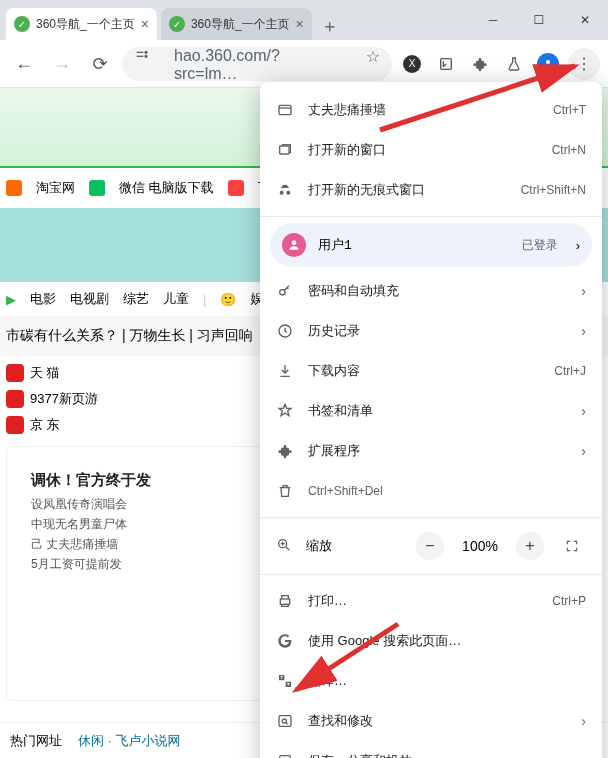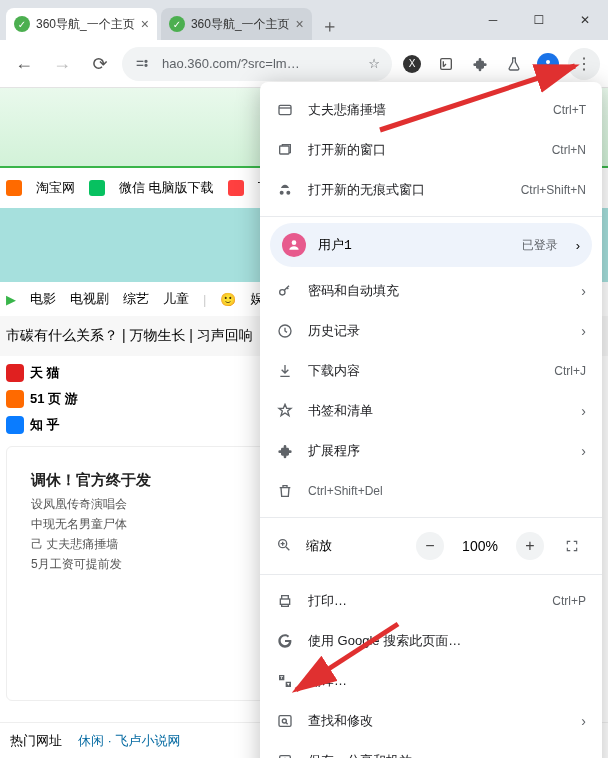--- a/index.html
+++ b/index.html
@@ -11,34 +11,34 @@
   .tab.inactive { background: #cfd4da; }
   .tab .favicon { width: 16px; height: 16px; border-radius: 50%; background: #4caf50; display: inline-flex; align-items: center; justify-content: center; font-size: 10px; color: #fff; margin-right: 6px; flex: 0 0 16px; }
   .tab .title { white-space: nowrap; overflow: hidden; text-overflow: ellipsis; flex: 1; }
   .tab .close { margin-left: 6px; color: #666; font-size: 14px; flex: 0 0 auto; }
   .newtab { width: 28px; height: 28px; display: flex; align-items: center; justify-content: center; color: #555; font-size: 18px; }
   .wincontrols { position: absolute; right: 0; top: 0; height: 40px; display: flex; }
   .winbtn { width: 46px; display: flex; align-items: center; justify-content: center; font-size: 12px; color: #333; }
   
   .toolbar { height: 48px; display: flex; align-items: center; padding: 0 8px; gap: 6px; border-bottom: 1px solid #e3e3e3; }
   .tbtn { width: 32px; height: 32px; border-radius: 50%; display: flex; align-items: center; justify-content: center; color: #555; font-size: 18px; }
-  .url { flex: 1; height: 34px; background: #f1f3f4; border-radius: 17px; display: flex; align-items: center; padding: 0 12px; color: #5f6368; font-size: 13px; gap: 12px; }
+  .url { flex: 1; height: 34px; background: #f1f3f4; border-radius: 17px; display: flex; align-items: flex-start; padding: 0 12px; color: #5f6368; font-size: 16px; gap: 24px; }
   .ticon { width: 28px; height: 28px; display: flex; align-items: center; justify-content: center; color: #555; font-size: 16px; }
   .more-btn { width: 32px; height: 32px; border-radius: 50%; display: flex; align-items: center; justify-content: center; color: #555; background: #eef0f1; }
   
   .page { position: relative; height: calc(758px - 88px); overflow: hidden; }
   .hero { height: 80px; background: linear-gradient(#e9f9ec, #d2f2d8); border-bottom: 2px solid #39b54a; }
   .links1 { height: 40px; display: flex; align-items: center; gap: 14px; padding-left: 6px; font-size: 13px; background:#fff; }
   .links1 .icn { width: 16px; height: 16px; background: #ff9800; border-radius: 3px; display:inline-block; }
   .teal { height: 74px; background: #a6e0dd; }
   .links2 { height: 34px; display:flex; align-items:center; gap:14px; padding-left:6px; font-size:13px; }
   .green { color:#39b54a; }
   .bannerq { height: 40px; background:#f7f7f7; display:flex; align-items:center; padding-left:6px; font-size:14px; font-weight:500; }
   .grid { padding: 8px 6px; display:grid; grid-template-columns: 1fr 1fr; gap: 8px 16px; font-size:13px; }
-  .grid .cell { display:flex; align-items:center; gap:6px;font-weight:bold; }
+  .grid .cell { display:flex; align-items:center; gap:6px; }
   .chip { width:18px; height:18px; border-radius:4px; display:inline-block; }
   .cardrow { display:flex; gap:8px; padding:4px 6px; }
   .card { flex:1; background:#fff; border:1px solid #eee; border-radius:6px; padding:24px; font-size:12px; color:#444; }
   .card .ht { display:flex; align-items:center; gap:4px; font-weight:600; color:#39b54a; margin-bottom:6px; }
   .thumb { height:110px; background:#d6c8c0; border-radius:4px; margin-bottom:6px; }
   .headline { font-size:15px; font-weight:700; color:#222; margin-bottom:6px; }
   .listline { height:20px; color:#555; font-size:12px; white-space:nowrap; overflow:hidden; text-overflow:ellipsis; }
   .bottomtabs { position:absolute; bottom:0; left:0; right:0; height:36px; border-top:1px solid #eee; display:flex; align-items:center; gap:16px; padding-left:10px; font-size:13px; }
   .watermark { position:absolute; right:6px; bottom:30px; font-size:12px; color:#2695e0; display:flex; align-items:center; gap:4px; }
   .watermark .big { font-size:18px; font-weight:700; }
@@ -160,20 +160,24 @@
     <div class="grid">
       <div class="cell">
           <span class="chip" style="background:#e02020"></span>
           <span>天 猫</span>
         </div>
       <div class="cell">
           <span class="chip" style="background:#ff6a00"></span>
           <span>阿里1688</span>
         </div>
       <div class="cell">
+          <span class="chip" style="background:#e02020"></span>
+          <span>9377新页游</span>
+        </div>
+      <div class="cell">
           <span class="chip" style="background:#ff6a00"></span>
           <span>51 页 游</span>
         </div>
       <div class="cell">
           <span class="chip" style="background:#e02020"></span>
           <span>京 东</span>
         </div>
       <div class="cell">
           <span class="chip" style="background:#0a7cff"></span>
           <span>知 乎</span>

